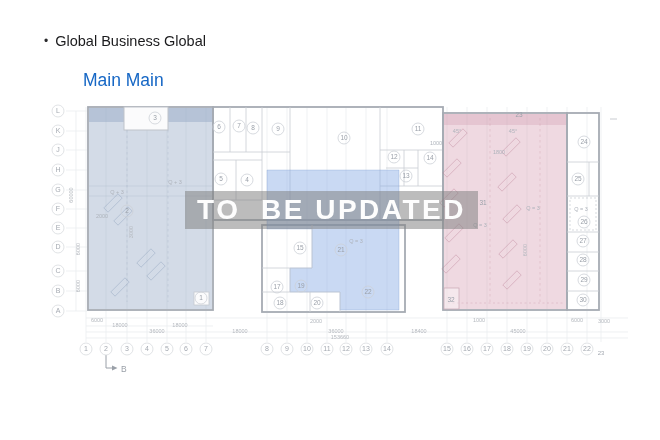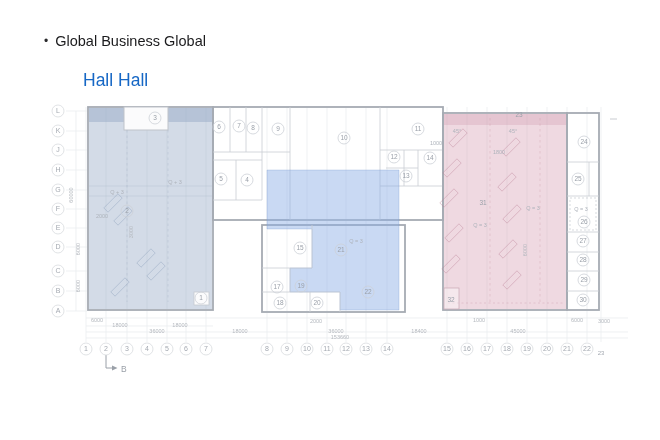--- a/index.html
+++ b/index.html
@@ -20,21 +20,21 @@
 </head>
 <body>
 
 <div class="page">
 
   <div class="header">
     <span class="bullet">•</span>
     <span>Global Business Global</span>
   </div>
 
-  <div class="subtitle">Hall Hall</div>
+  <div class="subtitle">Main Main</div>
 
   <svg id="plan-svg" width="660" height="440" viewBox="0 0 660 440">
 
     <g id="layer-grid">
       <line class="dim" x1="86" y1="318" x2="628" y2="318"></line>
       <line class="dim" x1="86" y1="326" x2="213" y2="326"></line>
       <line class="dim" x1="86" y1="332" x2="628" y2="332"></line>
       <line class="dim" x1="86" y1="338" x2="628" y2="338"></line>
       <line class="dim" x1="76" y1="111" x2="76" y2="311"></line>
     <line x1="86" y1="107" x2="86" y2="342" stroke="#ebedf0" stroke-width="0.8"></line>
@@ -318,14 +318,17 @@
         <text x="577" y="322" text-anchor="middle" font-size="5.5" fill="#b5b9bf">6000</text>
         <text x="604" y="323" text-anchor="middle" font-size="5.5" fill="#b5b9bf">3000</text>
         <text x="73" y="195" text-anchor="middle" font-size="5.5" fill="#b5b9bf" transform="rotate(-90 73 195)">60000</text>
         <text x="80" y="249" text-anchor="middle" font-size="5.5" fill="#b5b9bf" transform="rotate(-90 80 249)">6000</text>
         <text x="80" y="286" text-anchor="middle" font-size="5.5" fill="#b5b9bf" transform="rotate(-90 80 286)">6000</text>
         <text x="133" y="232" text-anchor="middle" font-size="5.5" fill="#b5b9bf" transform="rotate(-90 133 232)">3000</text>
         <text x="527" y="250" text-anchor="middle" font-size="5.5" fill="#b5b9bf" transform="rotate(-90 527 250)">6000</text>
       </g>
   </svg>
 
+  <div class="watermark">
+    <span>TO  BE UPDATED</span>
+  </div>
 
 </div>
 
 </body></html>

